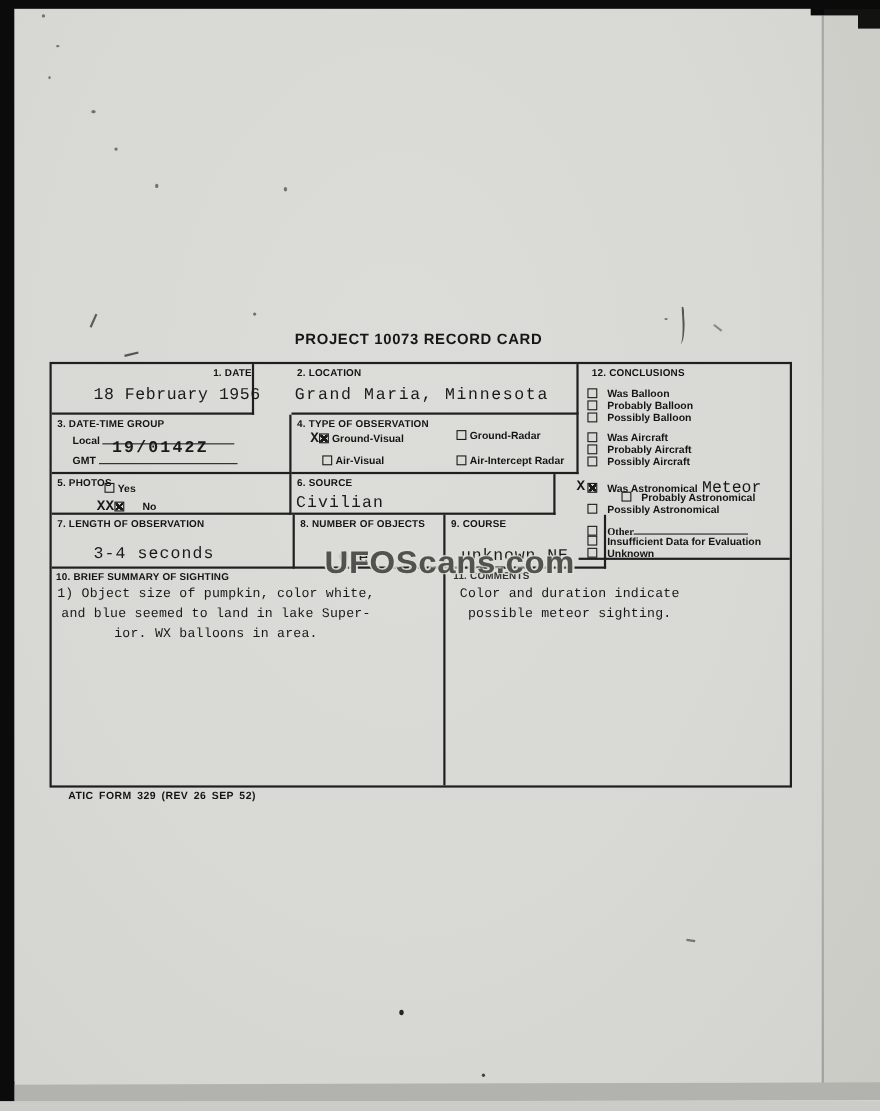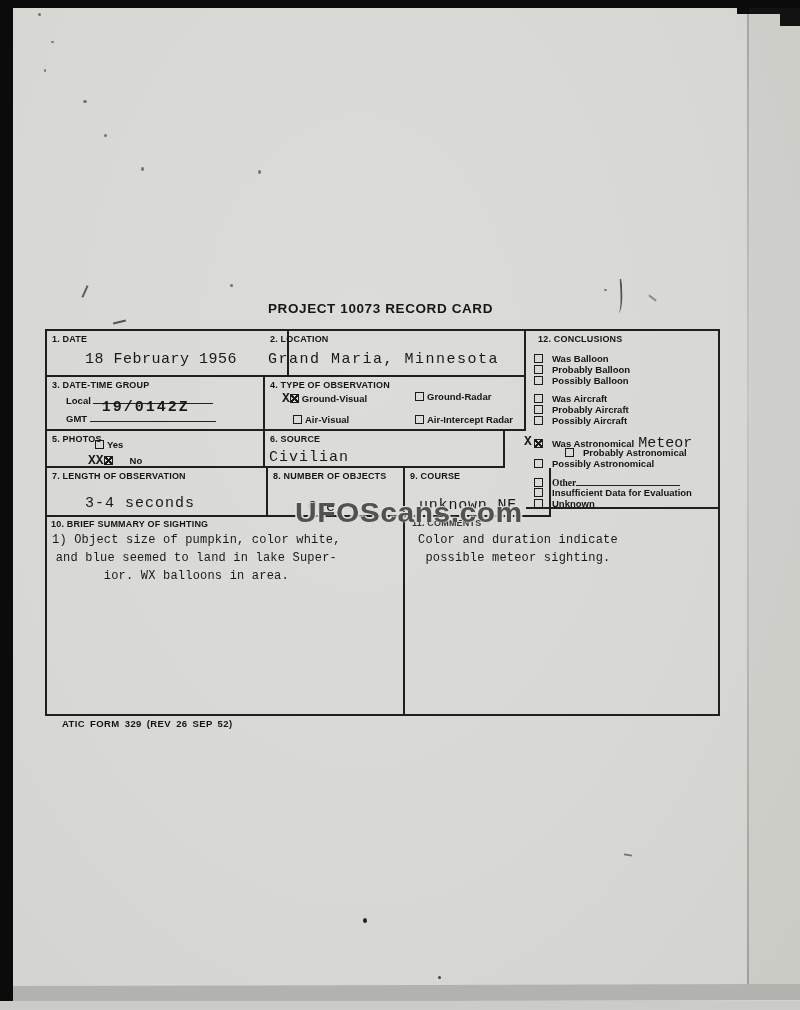--- a/index.html
+++ b/index.html
@@ -94,21 +94,21 @@
   <div class="mark-ydash"></div>
   <div class="mark-tick-date"></div>
   <div class="mark-dash-right"></div>
   <div class="dot-b1"></div>
   <div class="dot-b2"></div>
 
   <div class="title">PROJECT 10073 RECORD CARD</div>
 
   <div class="card">
 
-    <div class="cell br bb" style="left:0;top:0;width:242px;height:46px;">
+    <div class="cell br bb" style="left:0;top:0;width:184px;height:46px;text-align:right;">
       <div class="flabel">1. DATE</div>
       <div class="typed" style="left:38px;top:20px;letter-spacing:.5px;">18 February 1956</div>
     </div>
 
     <div class="cell br bb" style="left:218px;top:0;width:261px;height:46px;">
       <div class="flabel">2. LOCATION</div>
       <div class="typed" style="left:3px;top:20px;letter-spacing:1.5px;">Grand Maria, Minnesota</div>
     </div>
 
     <div class="cell br bb" style="left:0;top:46px;width:218px;height:54px;">

